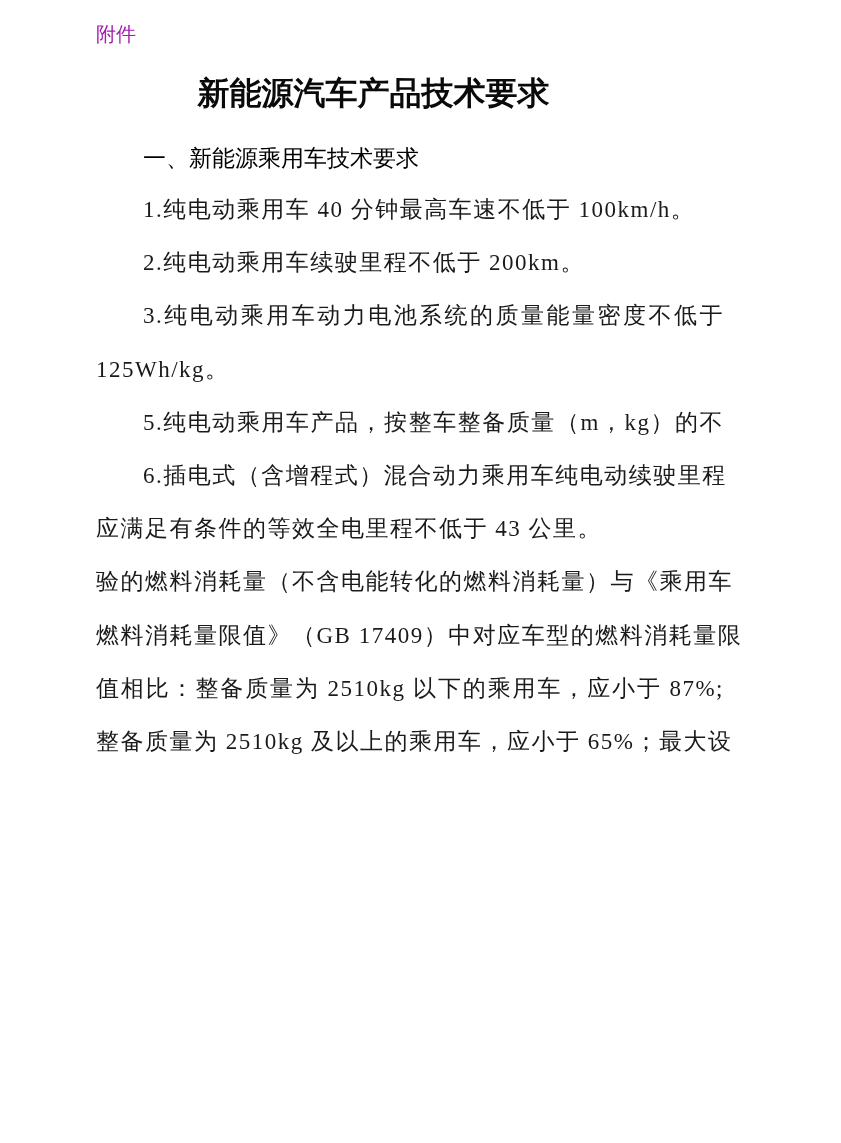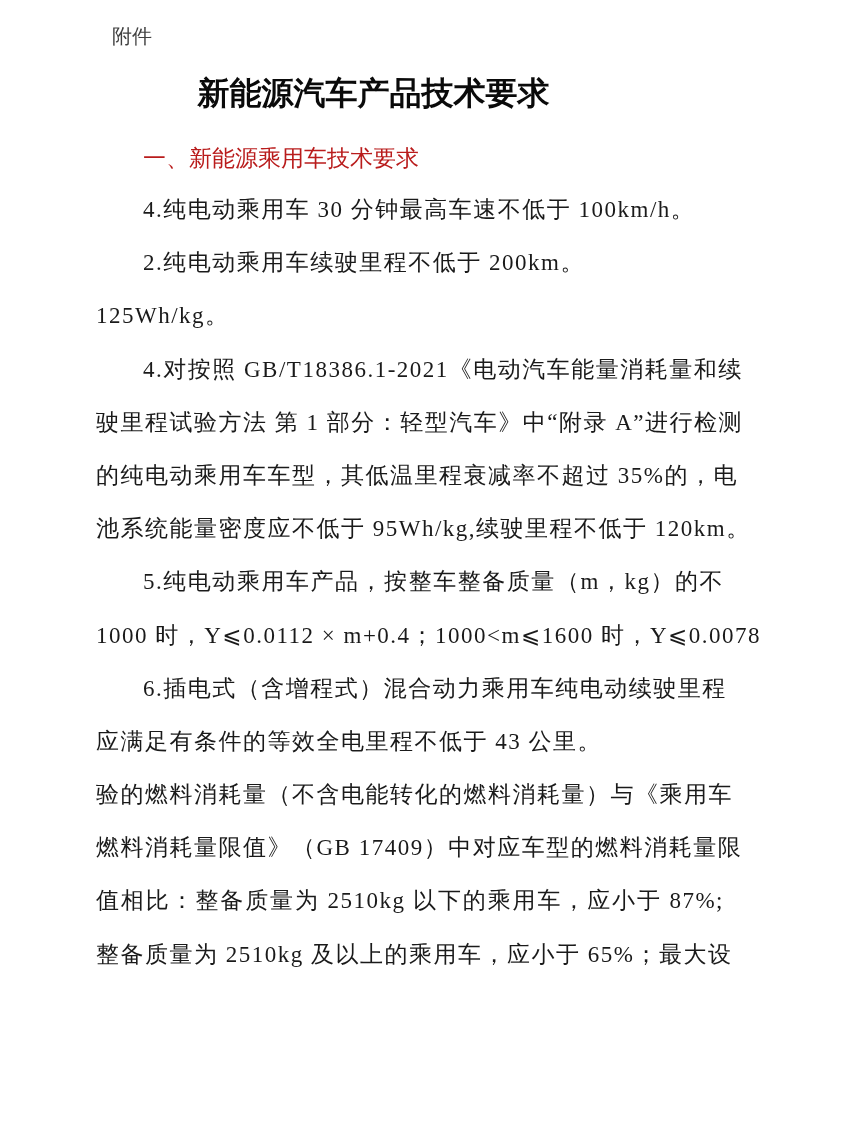--- a/index.html
+++ b/index.html
@@ -10,26 +10,26 @@
     body {
       width: 841px;
       height: 1143px;
       position: relative;
       overflow: hidden;
       color: #111111;
       font-family: "DejaVu Serif", "Liberation Serif", serif;
     }
     .attachment-label {
       position: absolute;
-      left: 112px;
+      left: 96px;
       top: 22px;
-      font-family: Liberation Serif, serif;
+      font-family: Liberation Mono, monospace;
       font-size: 20px;
       line-height: 28px;
-      color: #404040;
+      color: #a21caf;
     }
     .doc-title {
       position: absolute;
       left: 0;
       width: 747px;
       top: 70px;
       text-align: center;
       font-family: "DejaVu Serif", "Liberation Serif", serif;
       font-weight: bold;
       font-size: 32px;
@@ -37,21 +37,21 @@
       letter-spacing: 0px;
       color: #0a0a0a;
     }
     .section-heading {
       position: absolute;
       left: 143px;
       top: 141px;
       font-family: "DejaVu Sans", "Liberation Sans", sans-serif;
       font-size: 23px;
       line-height: 34px;
-      color: #b91c1c;
+      color: #000000;
     }
     .body-text {
       position: absolute;
       left: 96px;
       top: 183px;
       width: 628px;
       font-family: "Liberation Serif", "DejaVu Serif", serif;
       font-size: 23px;
       color: #1a1a1a;
     }
@@ -76,41 +76,35 @@
 <div>
   <div class="attachment-label">附件</div>
 
   <h1 class="doc-title" style="margin:0;">新能源汽车产品技术要求</h1>
 
   <h2 class="section-heading" style="margin:0;font-weight:normal;">一、新能源乘用车技术要求</h2>
 
   <div class="body-text">
 
     <div>
-      <div class="line indent last">4.纯电动乘用车 30 分钟最高车速不低于 100km/h。</div>
+      <div class="line indent last">1.纯电动乘用车 40 分钟最高车速不低于 100km/h。</div>
     </div>
 
     <div>
       <div class="line indent last">2.纯电动乘用车续驶里程不低于 200km。</div>
     </div>
 
     <div>
+      <div class="line indent">3.纯电动乘用车动力电池系统的质量能量密度不低于</div>
       <div class="line last">125Wh/kg。</div>
     </div>
 
-    <div>
-      <div class="line indent">4.对按照 GB/T18386.1-2021《电动汽车能量消耗量和续</div>
-      <div class="line">驶里程试验方法 第 1 部分：轻型汽车》中“附录 A”进行检测</div>
-      <div class="line">的纯电动乘用车车型，其低温里程衰减率不超过 35%的，电</div>
-      <div class="line last">池系统能量密度应不低于 95Wh/kg,续驶里程不低于 120km。</div>
-    </div>
 
     <div>
       <div class="line indent">5.纯电动乘用车产品，按整车整备质量（m，kg）的不</div>
-      <div class="line">1000 时，Y⩽0.0112 × m+0.4；1000&lt;m⩽1600 时，Y⩽0.0078</div>
     </div>
 
     <div>
       <div class="line indent">6.插电式（含增程式）混合动力乘用车纯电动续驶里程</div>
       <div class="line last">应满足有条件的等效全电里程不低于 43 公里。</div>
     </div>
 
     <div>
       <div class="line">验的燃料消耗量（不含电能转化的燃料消耗量）与《乘用车</div>
       <div class="line">燃料消耗量限值》（GB 17409）中对应车型的燃料消耗量限</div>

